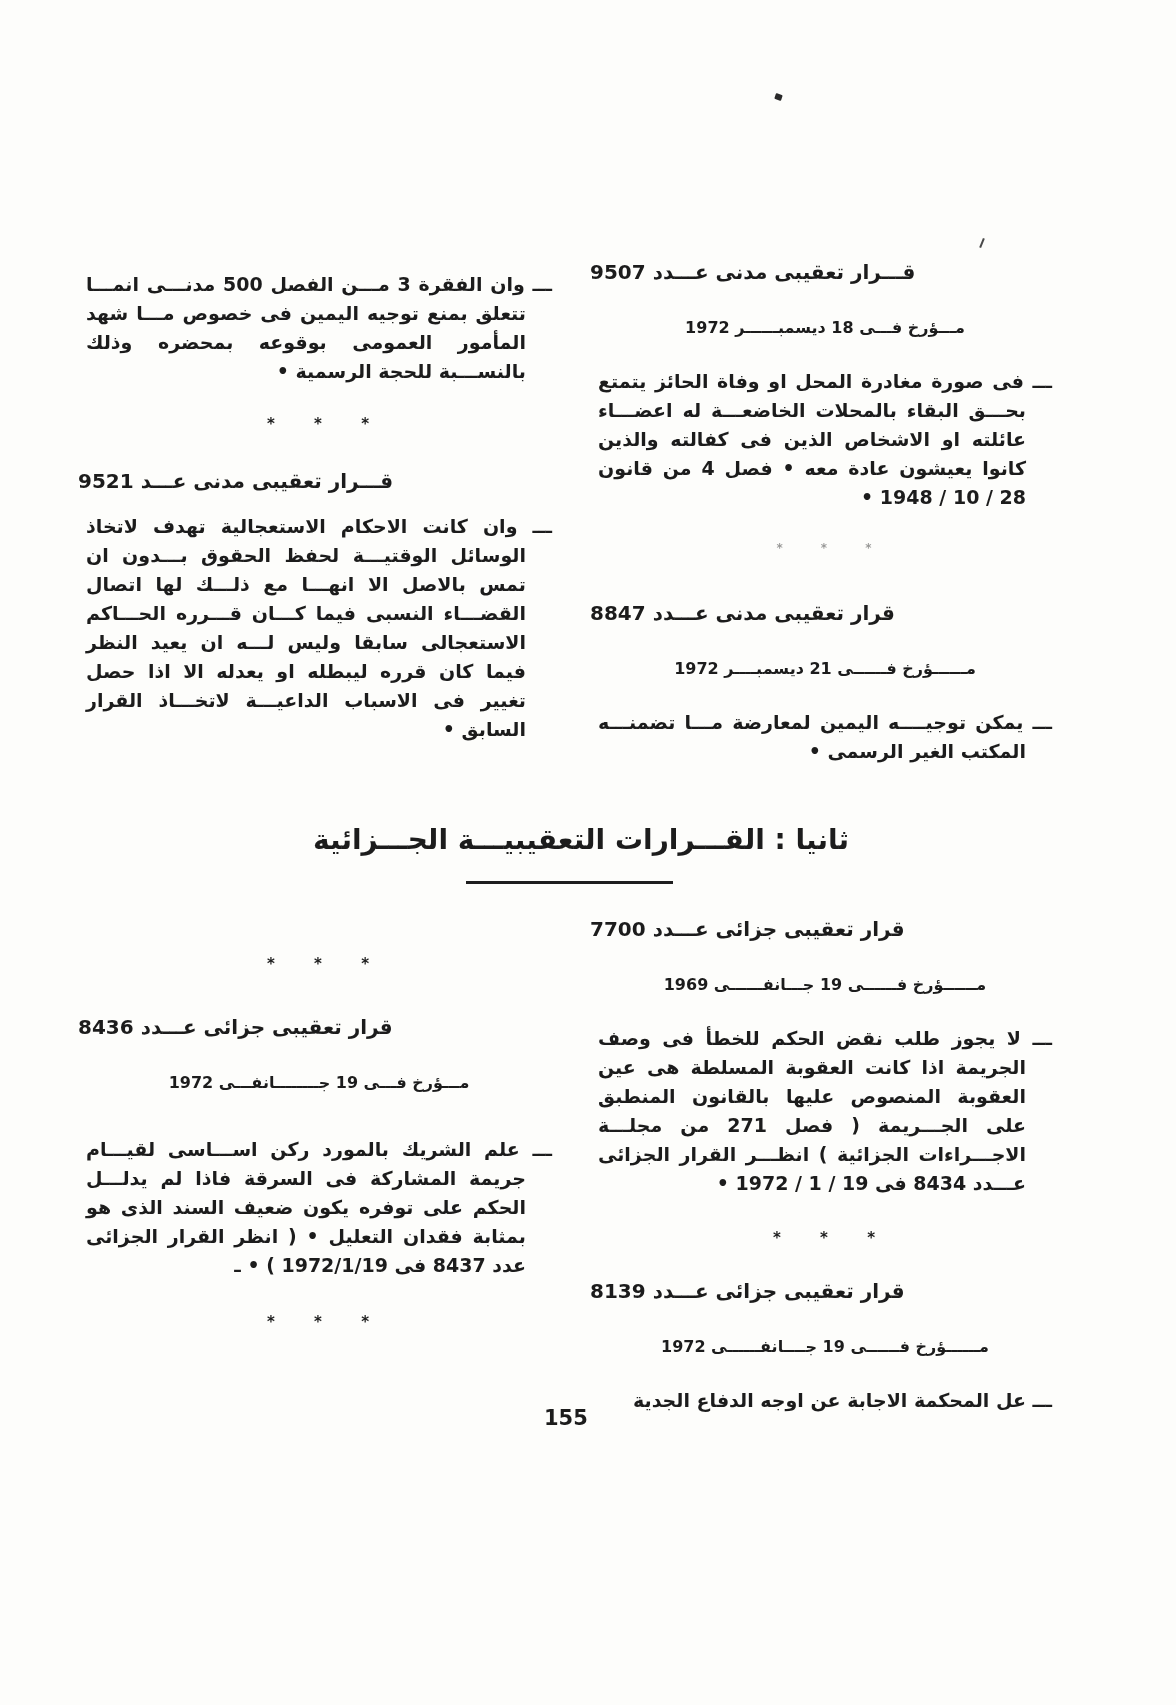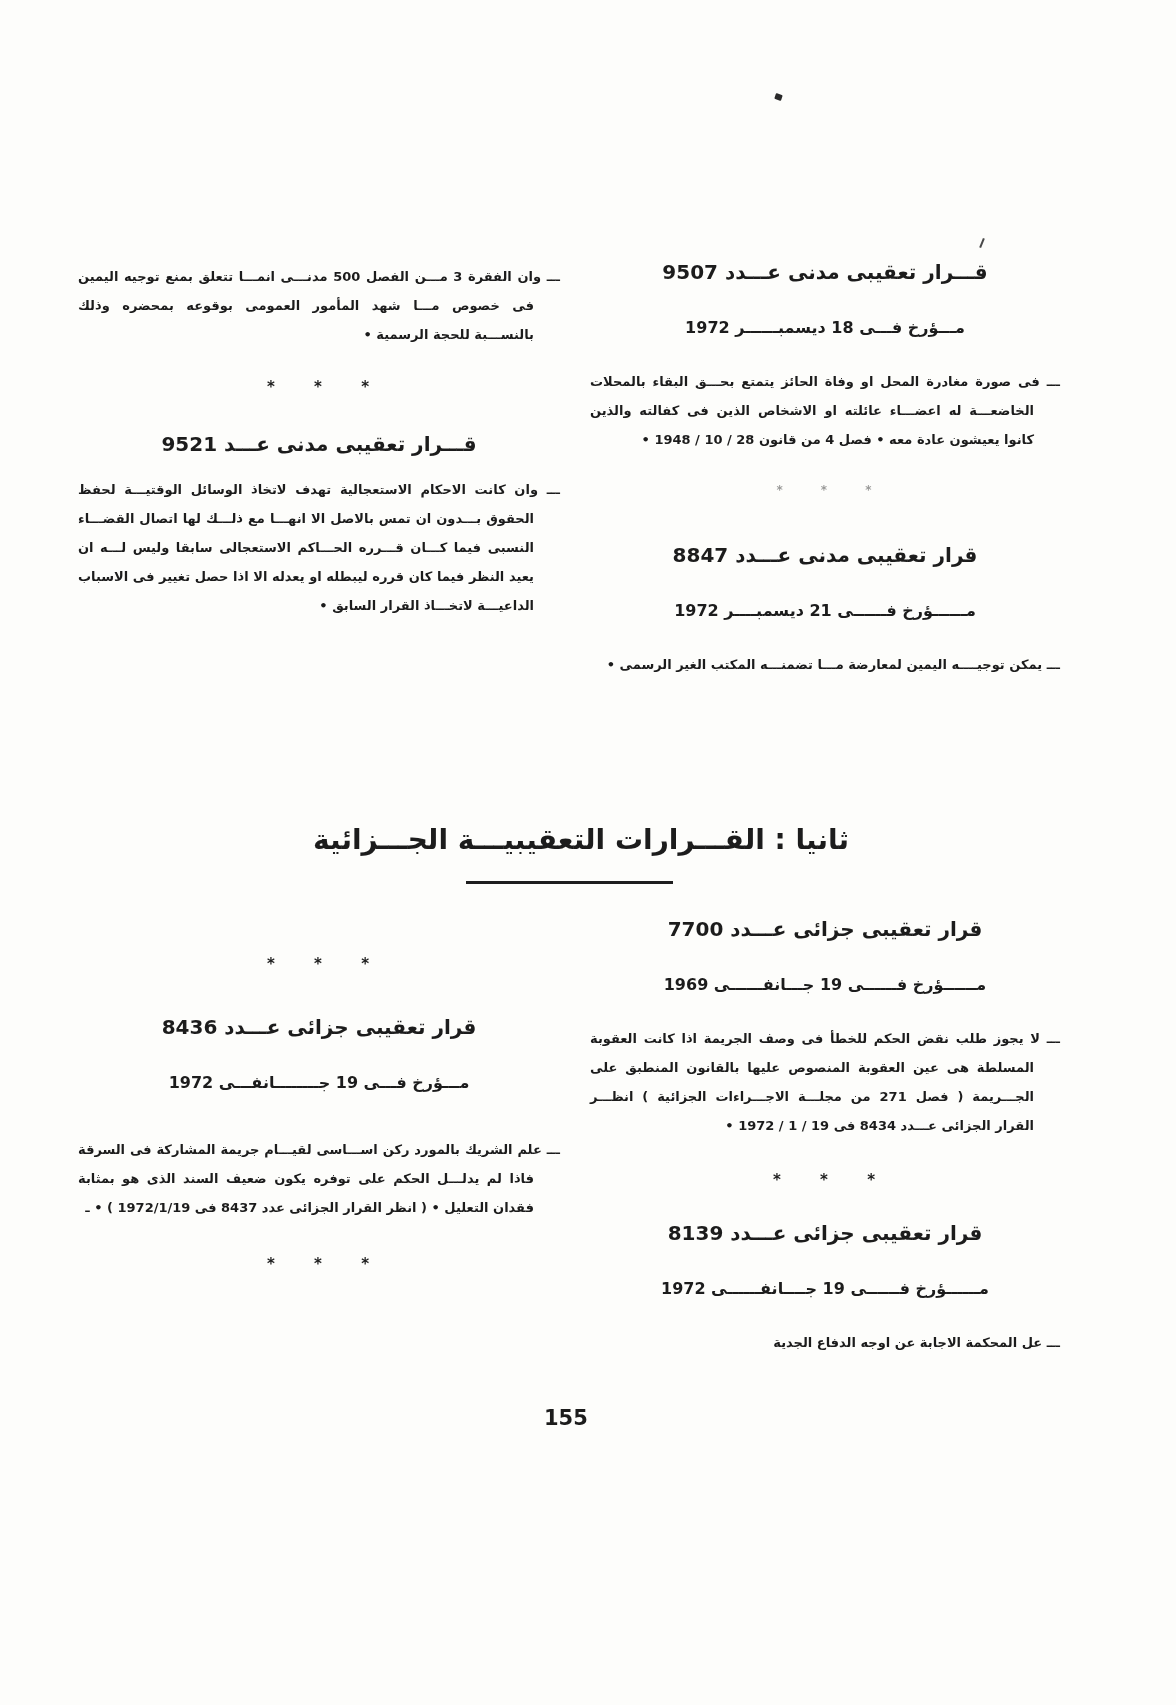--- a/index.html
+++ b/index.html
@@ -16,30 +16,30 @@
   }
   .col{position:absolute;}
   .civil-right{top:258px;right:116px;width:470px;}
   .civil-left{top:262px;left:78px;width:482px;}
   .criminal-right{top:915px;right:116px;width:470px;}
   .criminal-left{top:922px;left:78px;width:482px;}
 
   .dec-title{
     margin:0 0 26px;
     font-size:20px;line-height:29px;
-    text-align:center;font-weight:700;
+    text-align:left;font-weight:700;
   }
   .dec-date{
     margin:0 0 25px;
     font-size:16px;line-height:29px;
     text-align:center;font-weight:700;
   }
   .dec-body{
-    margin:0;
-    font-size:13px;line-height:29px;
+    margin:8px;
+    font-size:19px;line-height:29px;
     text-align:justify;
     padding-right:26px;text-indent:-26px;
   }
   .no-indent{padding-right:0;text-indent:0;}
 
   .sep{
     margin:24px 0 30px;
     text-align:center;
     font-size:15px;line-height:29px;
     word-spacing:30px;

